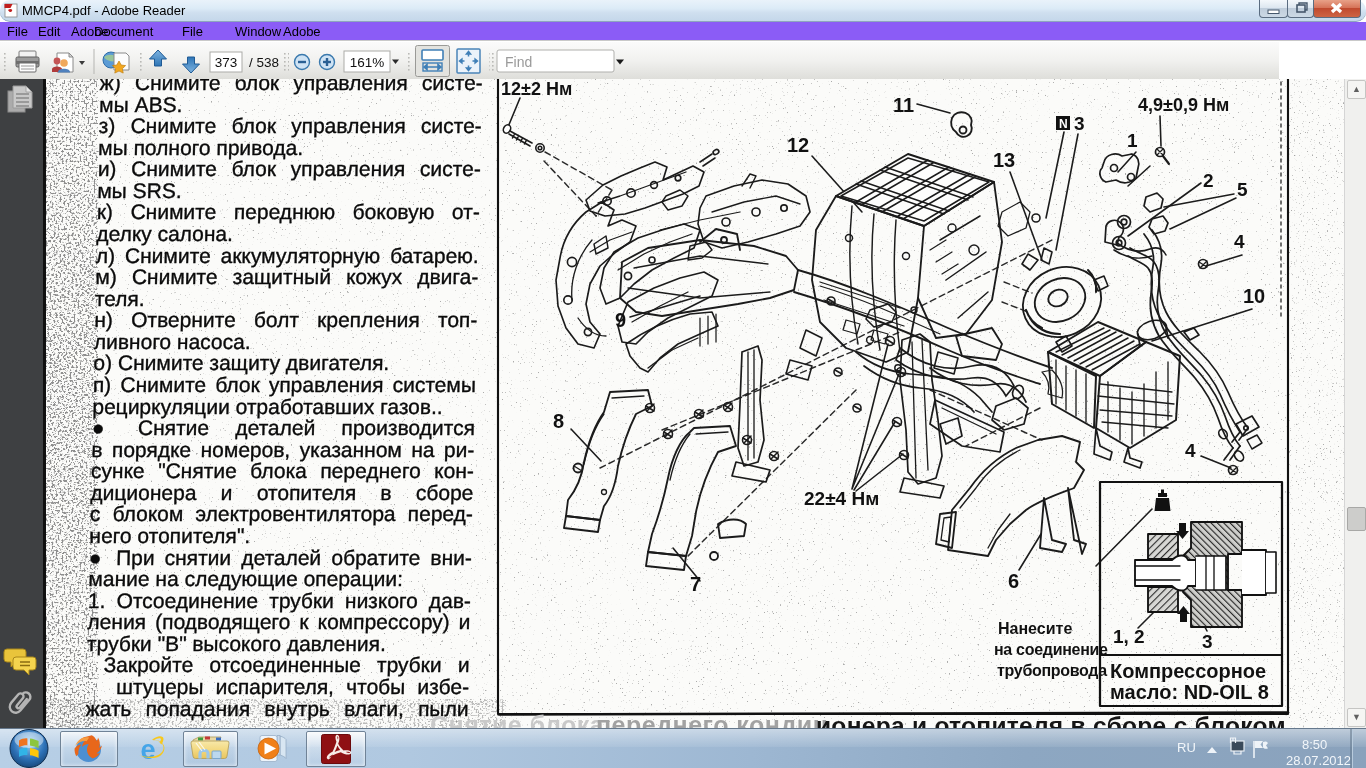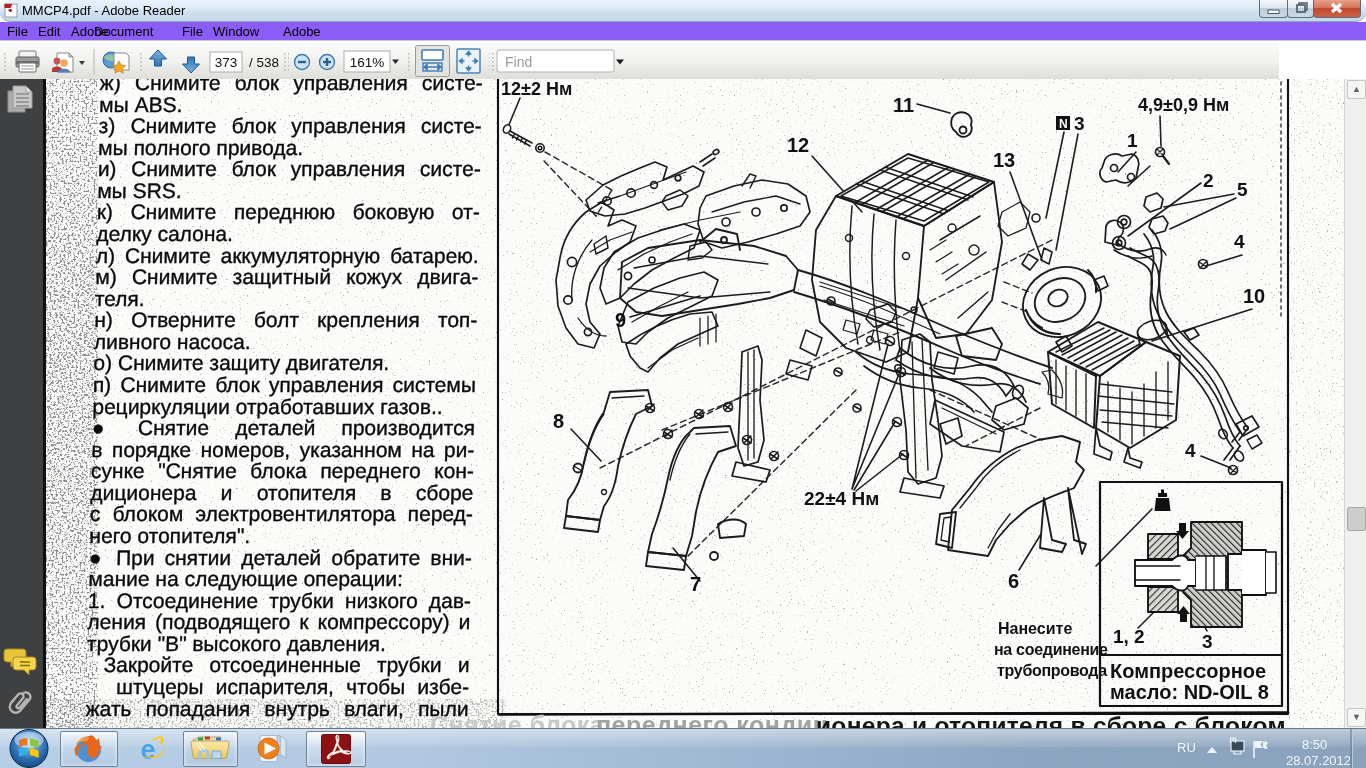--- a/index.html
+++ b/index.html
@@ -54,21 +54,21 @@
         <path d="M18,4 l9,8 M27,4 l-9,8" stroke="#fff" stroke-width="3.4"></path>
         <path d="M18,4 l9,8 M27,4 l-9,12" stroke="none"></path>
       </svg></div>
 </div>
 <div id="menubar">
   <span style="left:7px">File</span>
     <span style="left:38px">Edit</span>
     <span style="left:71px">Adobe</span>
   <span style="left:94px">Document</span>
     <span style="left:182px">File</span>
-    <span style="left:213px">Window</span>
+    <span style="left:235px">Window</span>
     <span style="left:283px">Adobe</span>
 </div>
 <div id="toolbar">
 <svg width="1366" height="37" viewBox="0 41 1366 37" style="position:absolute;left:0;top:0">
   <defs>
     <pattern id="grip" width="4" height="4" patternUnits="userSpaceOnUse">
       <rect x="0" y="0" width="1.6" height="1.6" fill="#b9b9b6"></rect>
     </pattern>
     <linearGradient id="bluearr" x1="0" y1="0" x2="0" y2="1">
       <stop offset="0" stop-color="#7db3e0"></stop>

